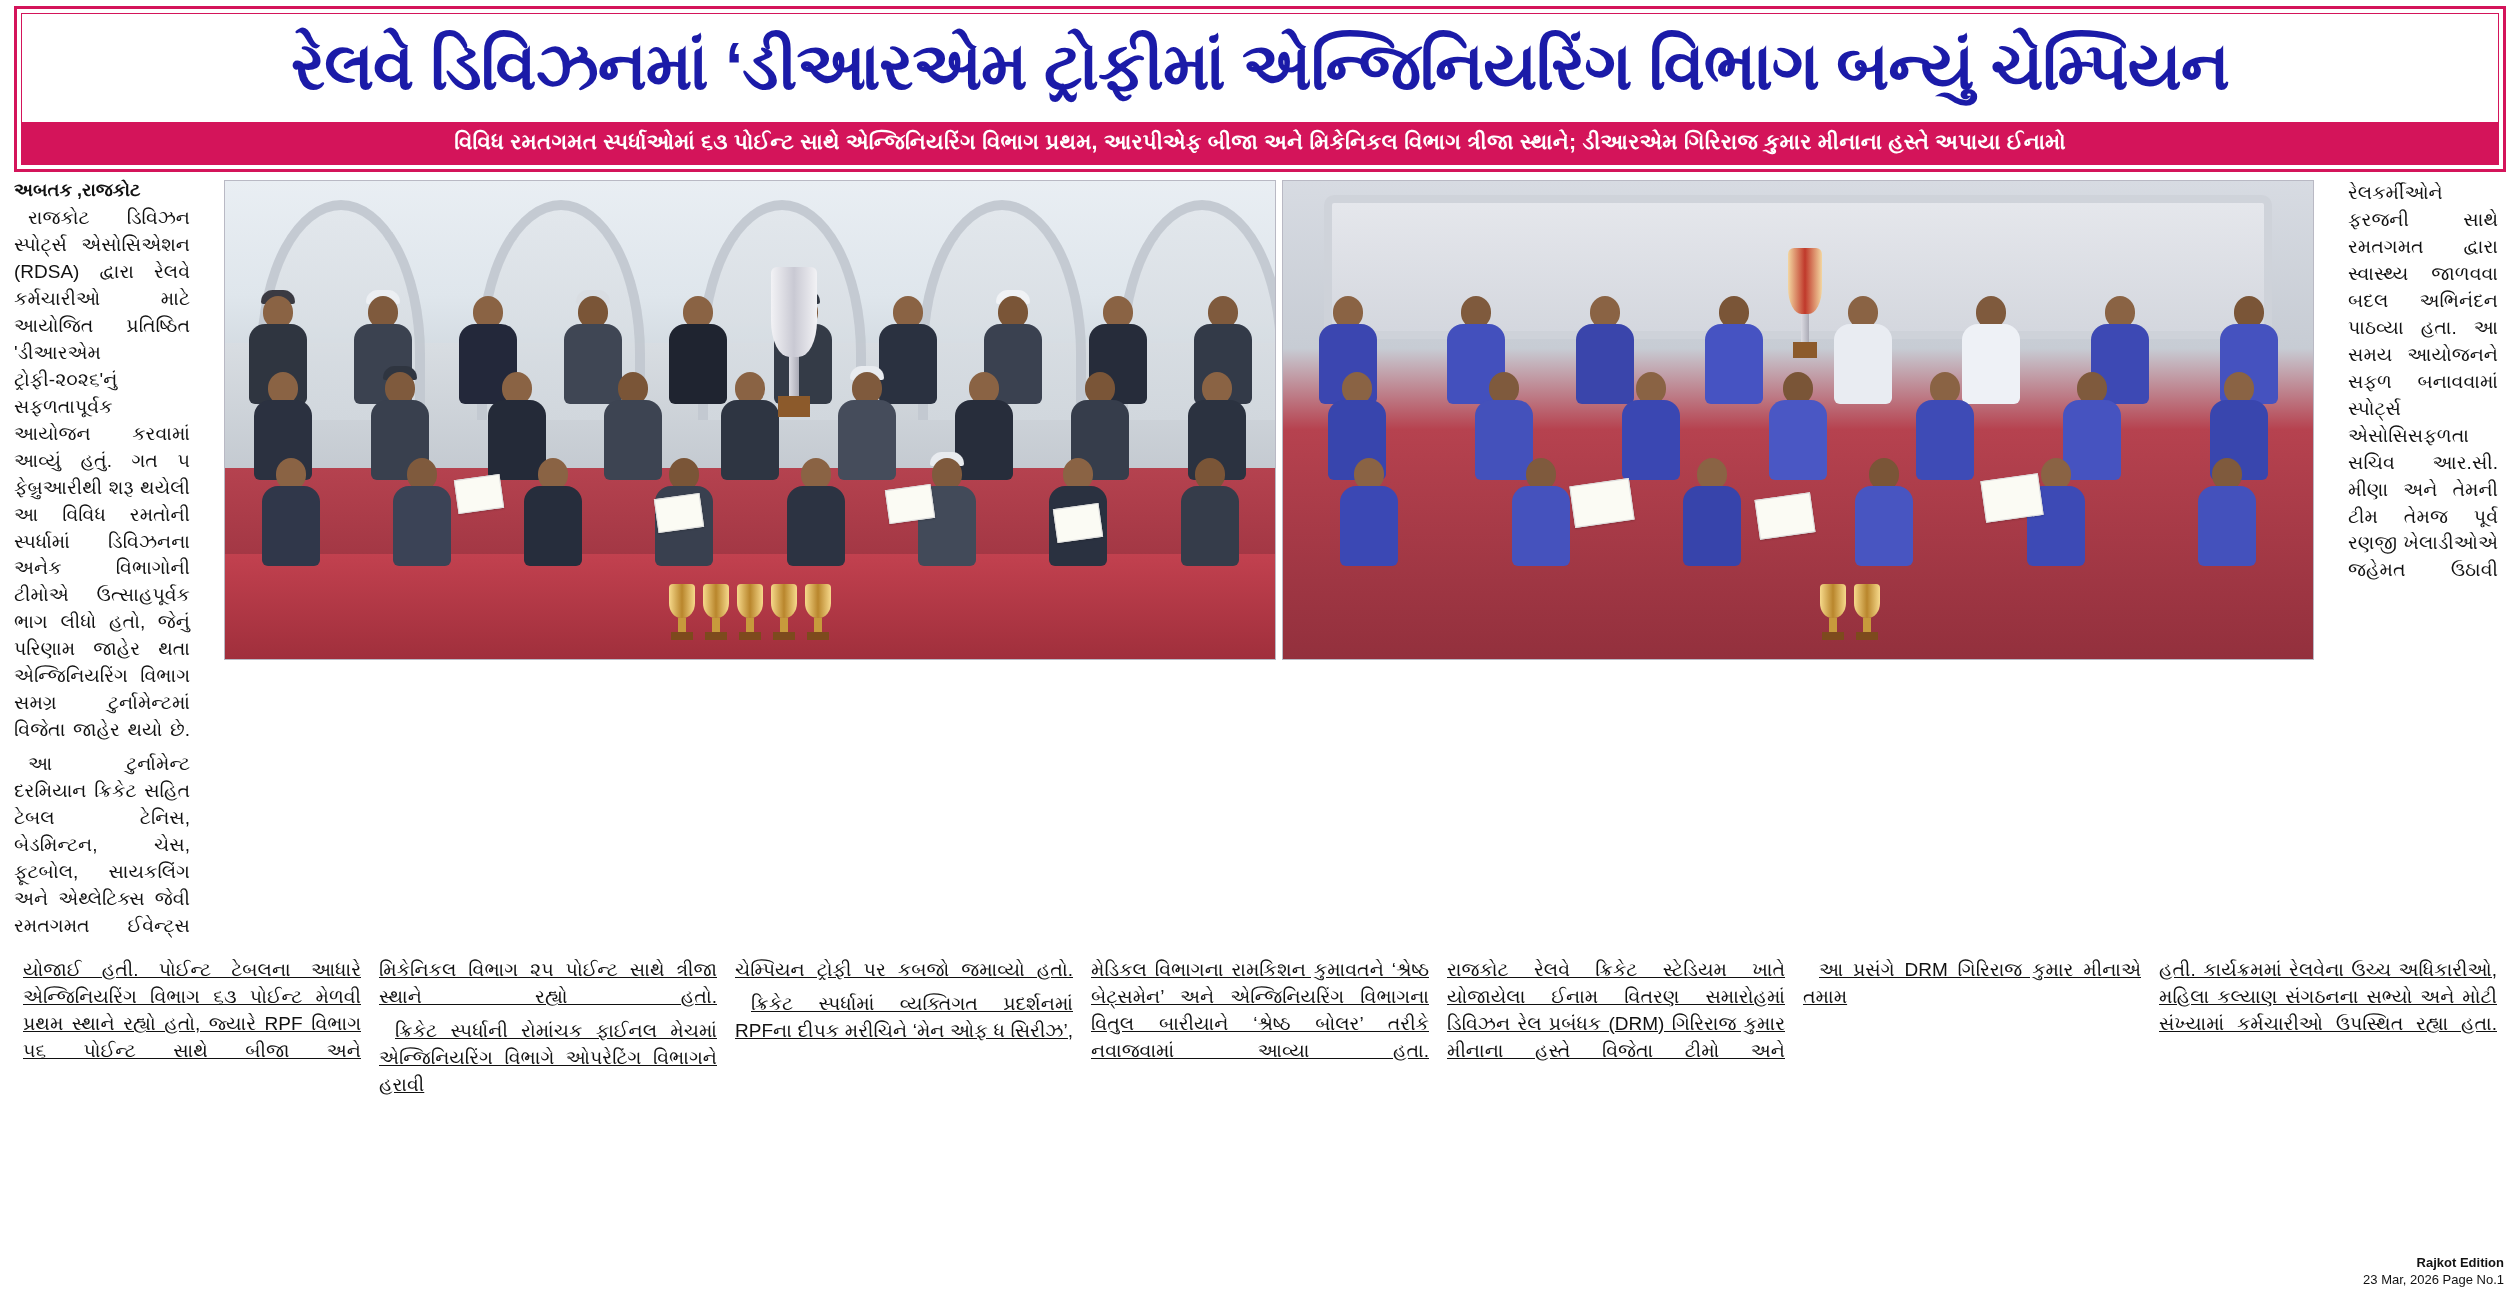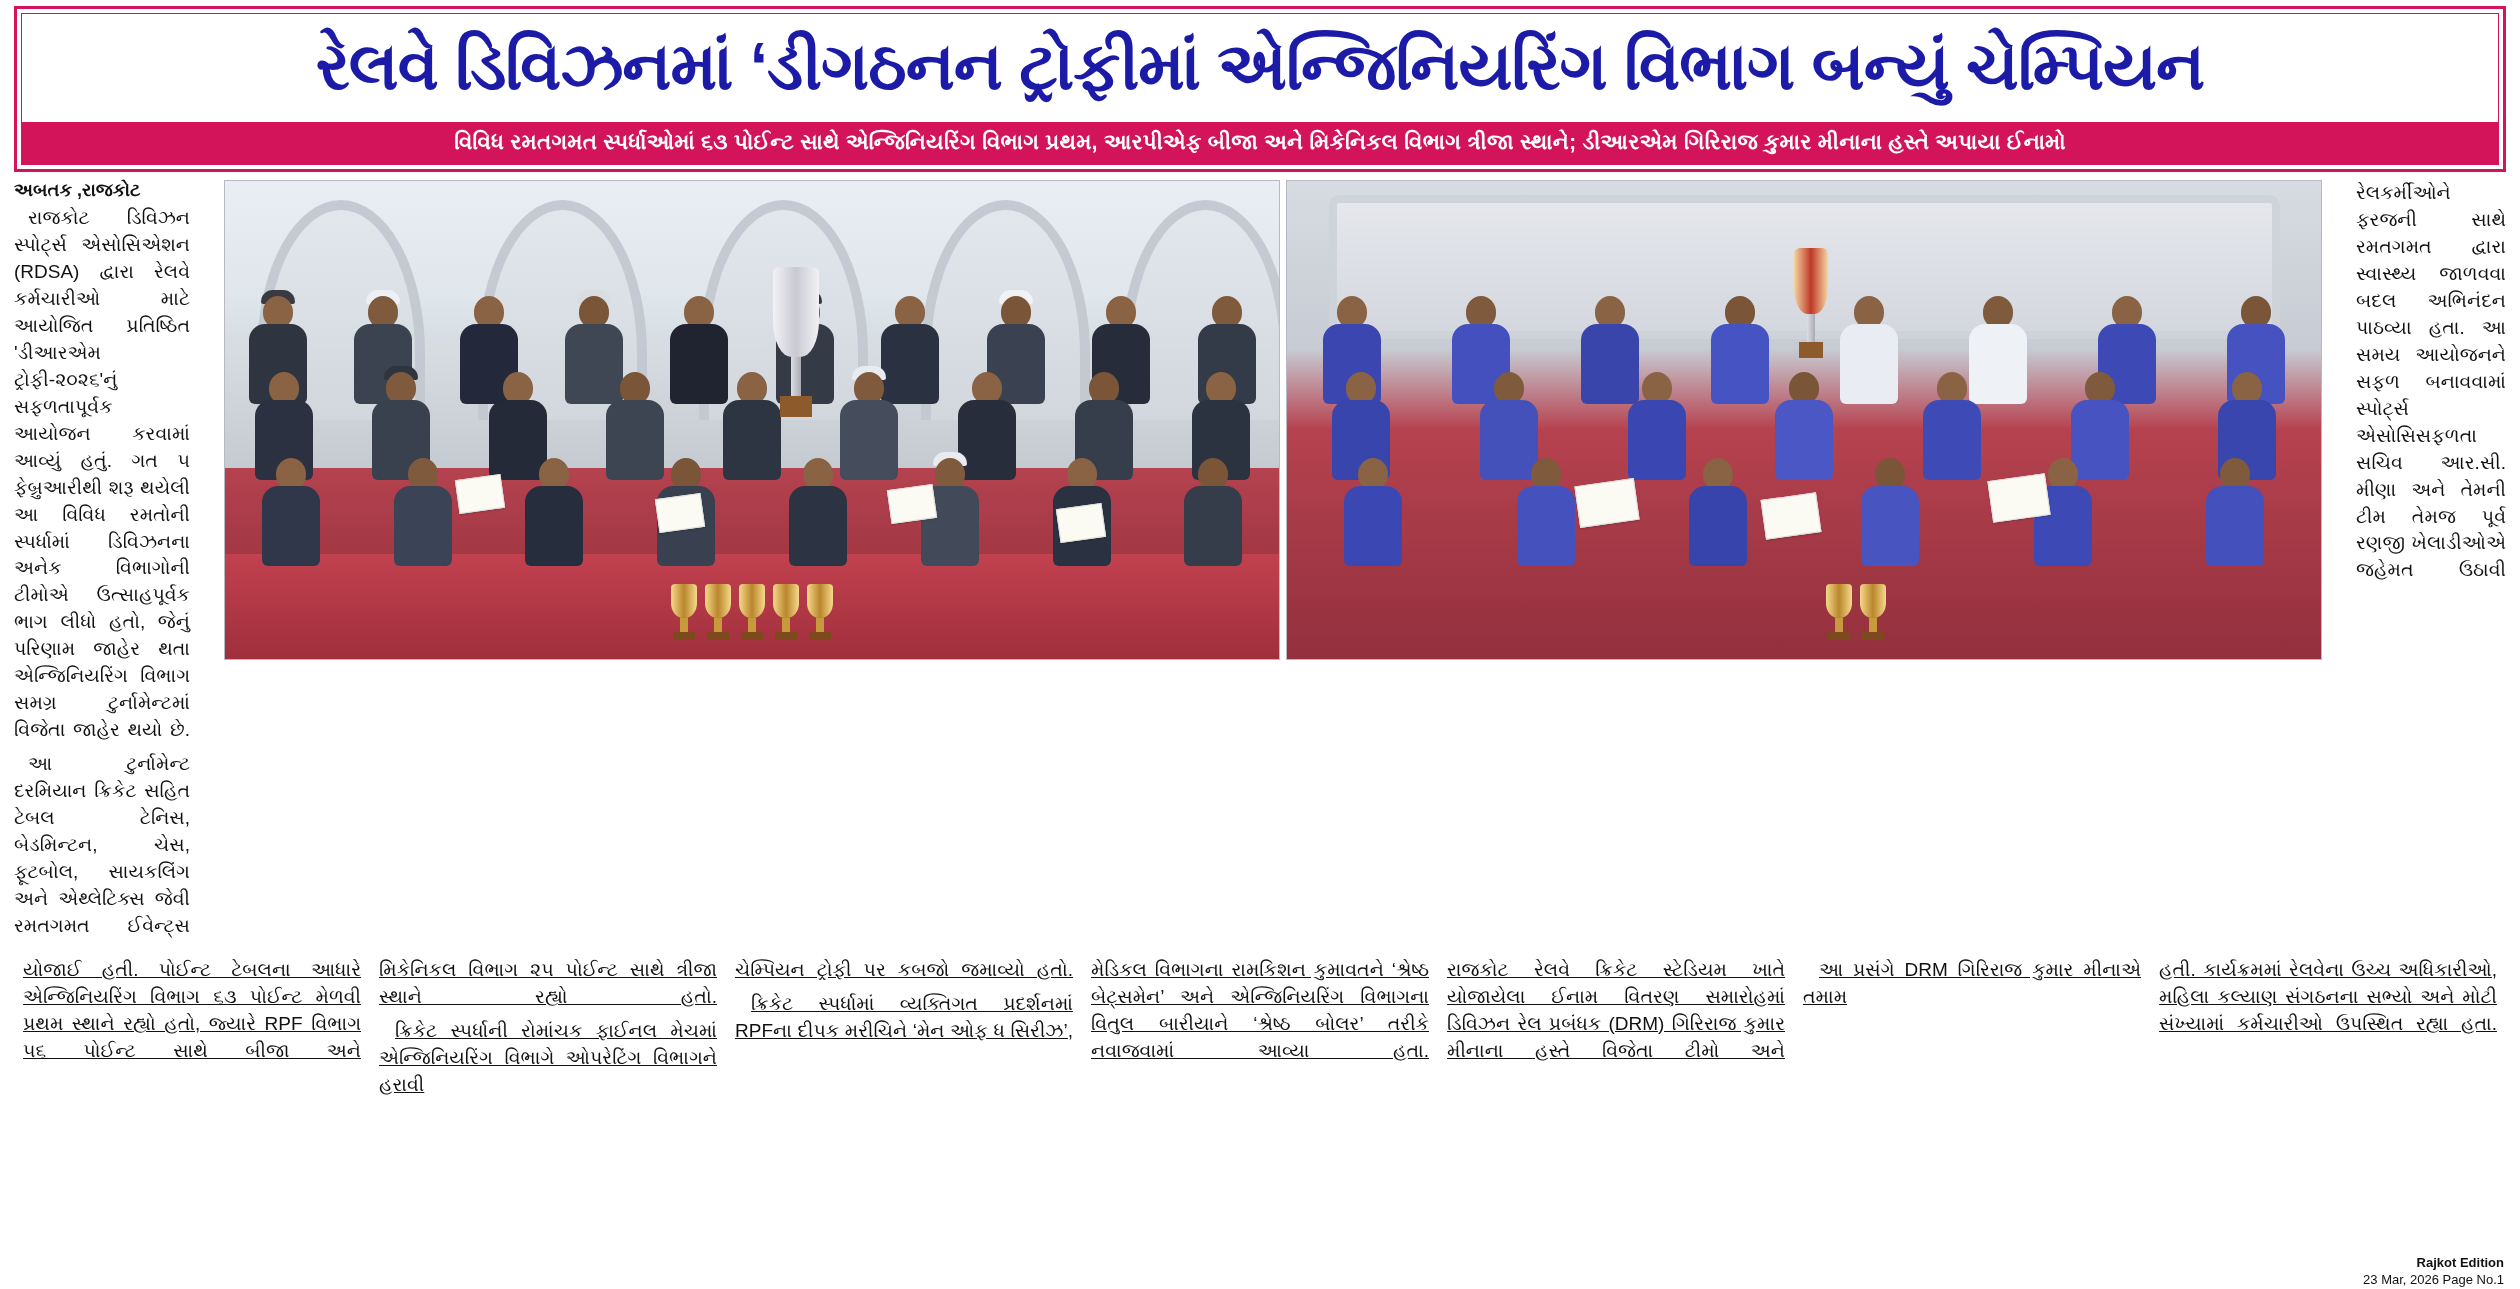--- a/index.html
+++ b/index.html
@@ -58,21 +58,21 @@
     background:#d4145a; color:#fff;
     font-size:21.5px; font-weight:bold;
     text-align:center;
     padding:8px 10px 9px 10px;
     letter-spacing:0.2px;
   }
 
   
   .body-area {
     position:relative;
-    margin:8px 14px 0 14px;
+    margin:8px 22px 0 14px;
     display:flex;
     gap:18px;
   }
   .col-left {
     width:186px; flex:0 0 186px;
     padding-right:10px;
   }
   .col-photos { flex:1 1 auto; padding:0 6px; }
   .col-right {
     width:160px; flex:0 0 160px;
@@ -229,21 +229,21 @@
   .footer .f1 { font-weight:bold; }
 </style>
 </head>
 <body>
 
 <div class="page">
 
 
   <div class="headline-box">
     <div class="headline-inner">
-      <div class="headline">રેલવે ડિવિઝનમાં ‘ડીગઠનન ટ્રોફીમાં એન્જિનિયરિંગ વિભાગ બન્યું ચેમ્પિયન</div>
+      <div class="headline">રેલવે ડિવિઝનમાં ‘ડીઆરએમ ટ્રોફીમાં એન્જિનિયરિંગ વિભાગ બન્યું ચેમ્પિયન</div>
       <div class="subhead-bar">વિવિધ રમતગમત સ્પર્ધાઓમાં ૬૩ પોઈન્ટ સાથે એન્જિનિયરિંગ વિભાગ પ્રથમ, આરપીએફ બીજા અને મિકેનિકલ વિભાગ ત્રીજા સ્થાને; ડીઆરએમ ગિરિરાજ કુમાર મીનાના હસ્તે અપાયા ઈનામો</div>
     </div>
   </div>
 
   <div class="body-area">
 
     <div class="col-left">
       <div class="dateline">અબતક ,રાજકોટ</div>
       <div class="lead-text">
         <p>રાજકોટ ડિવિઝન સ્પોર્ટ્સ એસોસિએશન (RDSA) દ્વારા રેલવે કર્મચારીઓ માટે આયોજિત પ્રતિષ્ઠિત 'ડીઆરએમ ટ્રોફી-૨૦૨૬'નું સફળતાપૂર્વક આયોજન કરવામાં આવ્યું હતું. ગત ૫ ફેબ્રુઆરીથી શરૂ થયેલી આ વિવિધ રમતોની સ્પર્ધામાં ડિવિઝનના અનેક વિભાગોની ટીમોએ ઉત્સાહપૂર્વક ભાગ લીધો હતો, જેનું પરિણામ જાહેર થતા એન્જિનિયરિંગ વિભાગ સમગ્ર ટુર્નામેન્ટમાં વિજેતા જાહેર થયો છે.</p>

